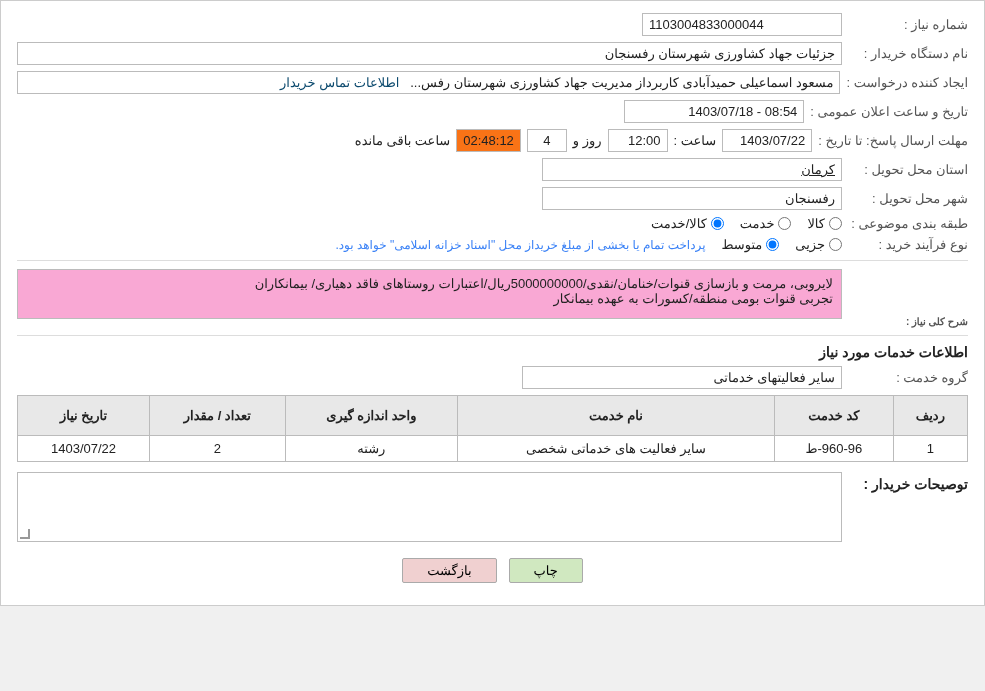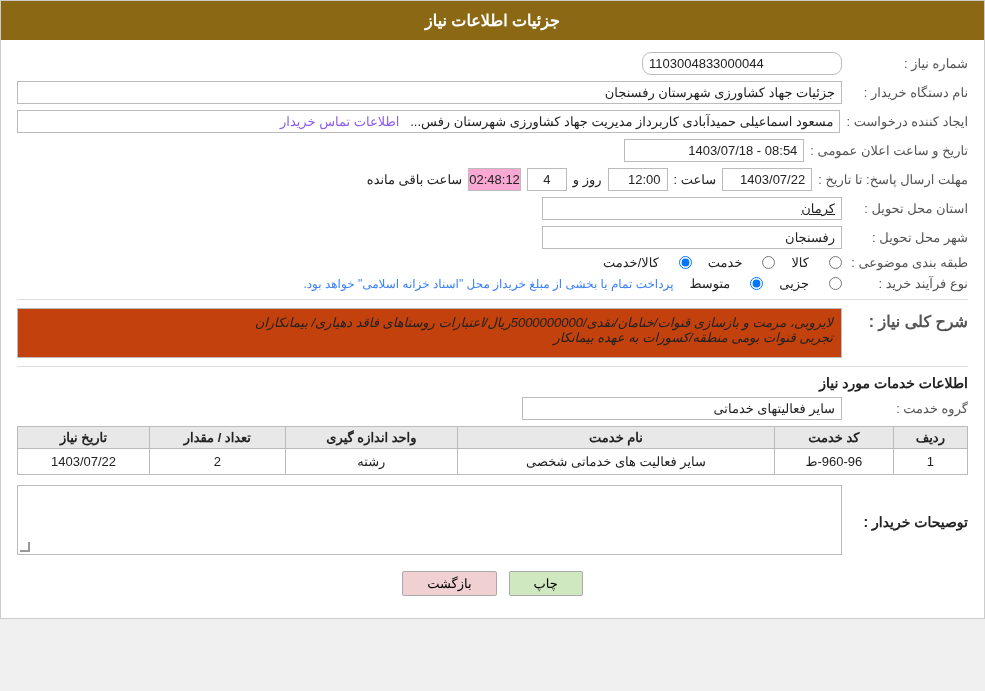--- a/index.html
+++ b/index.html
@@ -42,21 +42,21 @@
     }
     .value-box {
       border: 1px solid #bbb;
       background: #fff;
       padding: 3px 6px;
       min-height: 22px;
       font-size: 13px;
       flex: 1;
     }
     .link-blue {
-      color: #8b5cf6;
+      color: #0c4a6e;
       text-decoration: none;
     }
     .date-row {
       display: flex;
       align-items: center;
       gap: 6px;
       margin-bottom: 6px;
     }
     .date-row .label {
       min-width: 120px;
@@ -67,56 +67,56 @@
       min-height: 22px;
       min-width: 90px;
       background: #fff;
     }
     .inline-label {
       white-space: nowrap;
       font-size: 13px;
     }
     .timer-box {
       border: 1px solid #bbb;
-      background: #f9a8d4;
-      padding: 3px 0;
+      background: #f97316;
+      padding: 3px 6px;
       font-size: 13px;
       direction: ltr;
       display: inline-block;
     }
     .radio-group {
       display: flex;
       gap: 16px;
       align-items: center;
     }
     .radio-item {
       display: flex;
       align-items: center;
-      gap: 20px;
+      gap: 4px;
     }
     .section-divider {
       border: none;
       border-top: 1px solid #ddd;
       margin: 8px 0;
     }
     .section-title {
       font-weight: bold;
       font-size: 14px;
       margin-bottom: 6px;
       color: #222;
     }
     .table-container {
       width: 100%;
       border-collapse: collapse;
       margin-top: 6px;
     }
     .table-container th {
       background: #e8e8e8;
       border: 1px solid #bbb;
-      padding: 3px 8px;
+      padding: 12px 8px;
       text-align: center;
       font-size: 13px;
     }
     .table-container td {
       border: 1px solid #bbb;
       padding: 5px 8px;
       text-align: center;
       font-size: 13px;
     }
     .buttons-row {
@@ -134,31 +134,30 @@
       border-radius: 2px;
     }
     .btn-print {
       background: #d0e8c0;
     }
     .btn-back {
       background: #f0d0d0;
     }
     .sharh-box {
       border: 1px solid #bbb;
-      background: #c2410c;
+      background: #f9a8d4;
       padding: 6px 8px;
       font-size: 13px;
       direction: rtl;
       min-height: 50px;
       flex: 1;
-      font-style: italic;
     }
     .tosih-row {
       display: flex;
-      align-items: center;
+      align-items: flex-start;
       gap: 6px;
       margin-bottom: 6px;
     }
     .tosih-label {
       min-width: 120px;
       font-weight: bold;
       font-size: 14px;
       text-align: right;
       padding-top: 4px;
     }
@@ -178,29 +177,26 @@
       cursor: se-resize;
       border-right: 2px solid #999;
       border-bottom: 2px solid #999;
     }
   </style>
 </head>
 <body>
 
 <div class="page-container">
 
-  <div class="page-header">
-    <span>جزئیات اطلاعات نیاز</span>
-  </div>
 
   <div class="content-area">
 
     <div class="info-row">
       <span class="label">شماره نیاز :</span>
-      <div class="value-box" style="max-width:200px; text-align:left; direction:ltr;border-radius:9px;">1103004833000044</div>
+      <div class="value-box" style="max-width:200px; text-align:left; direction:ltr;">1103004833000044</div>
     </div>
 
     <div class="info-row">
       <span class="label">نام دستگاه خریدار :</span>
       <div class="value-box">جزئیات جهاد کشاورزی شهرستان رفسنجان</div>
     </div>
 
     <div class="info-row">
       <span class="label">ایجاد کننده درخواست :</span>
       <div class="value-box" style="flex:1;">
@@ -265,21 +261,21 @@
           <input type="radio" name="farayand" checked="" style="">
           <span>متوسط</span>
         </div>
         <span style="font-size:12px; color:#3b82f6;">پرداخت تمام یا بخشی از مبلغ خریداز محل "اسناد خزانه اسلامی" خواهد بود.</span>
       </div>
     </div>
 
     <hr class="section-divider">
 
     <div class="info-row" style="align-items:flex-start;">
-      <span class="label" style="font-weight:bold; font-size:16px; padding-top:4px;">شرح کلی نیاز :</span>
+      <span class="label" style="font-weight:bold; font-size:10px; padding-top:4px;margin-top:43px;">شرح کلی نیاز :</span>
       <div class="sharh-box" style="white-space:pre-line;">لایروبی، مرمت و بازسازی قنوات/خنامان/نقدی/5000000000ریال/اعتبارات روستاهای فاقد دهیاری/ بیمانکاران
 تجربی قنوات بومی منطقه/کسورات به عهده بیمانکار</div>
     </div>
 
     <hr class="section-divider">
 
     <div class="section-title">اطلاعات خدمات مورد نیاز</div>
 
     <div class="info-row">
       <span class="label">گروه خدمت :</span>

